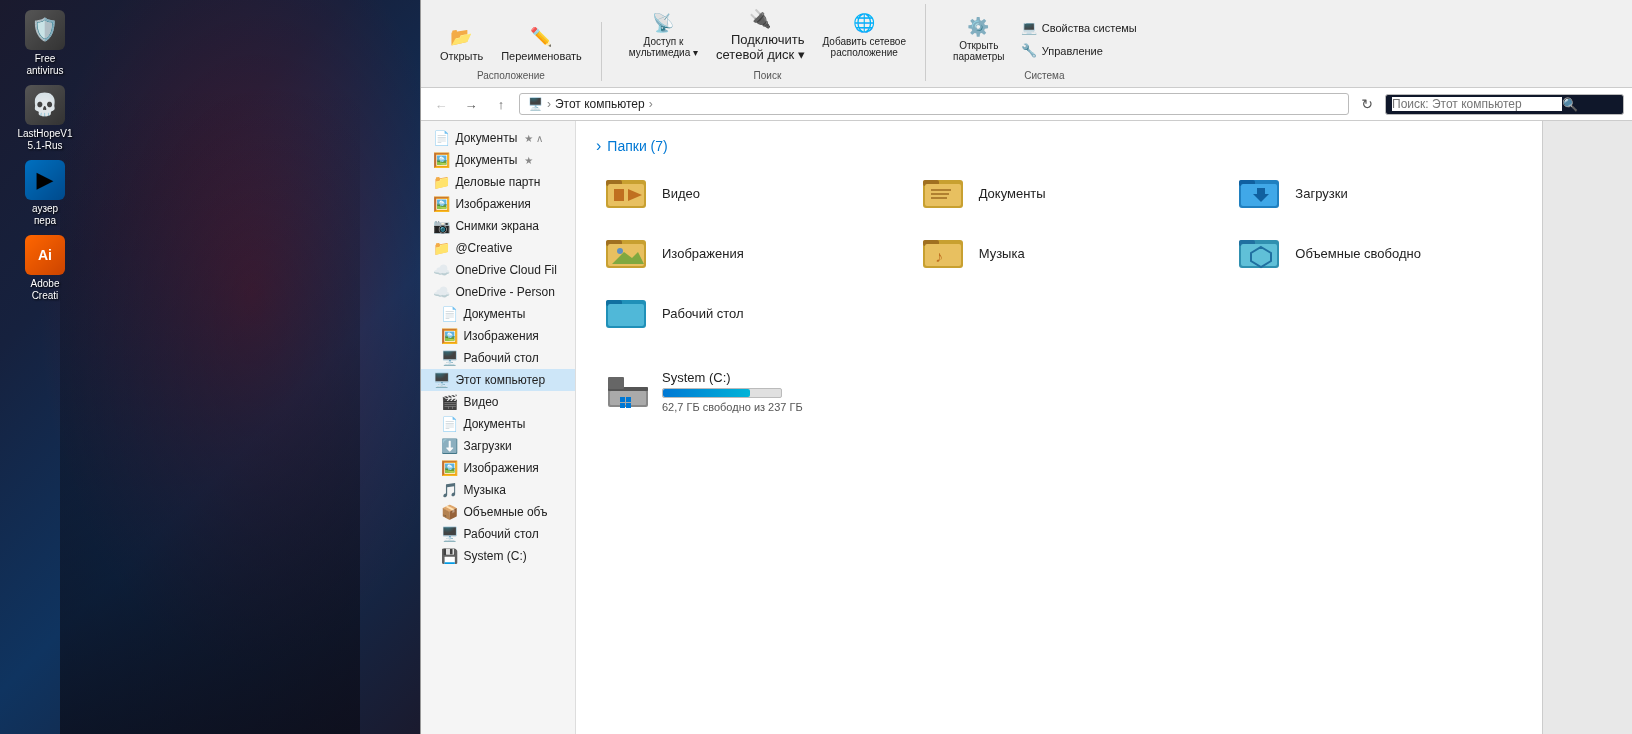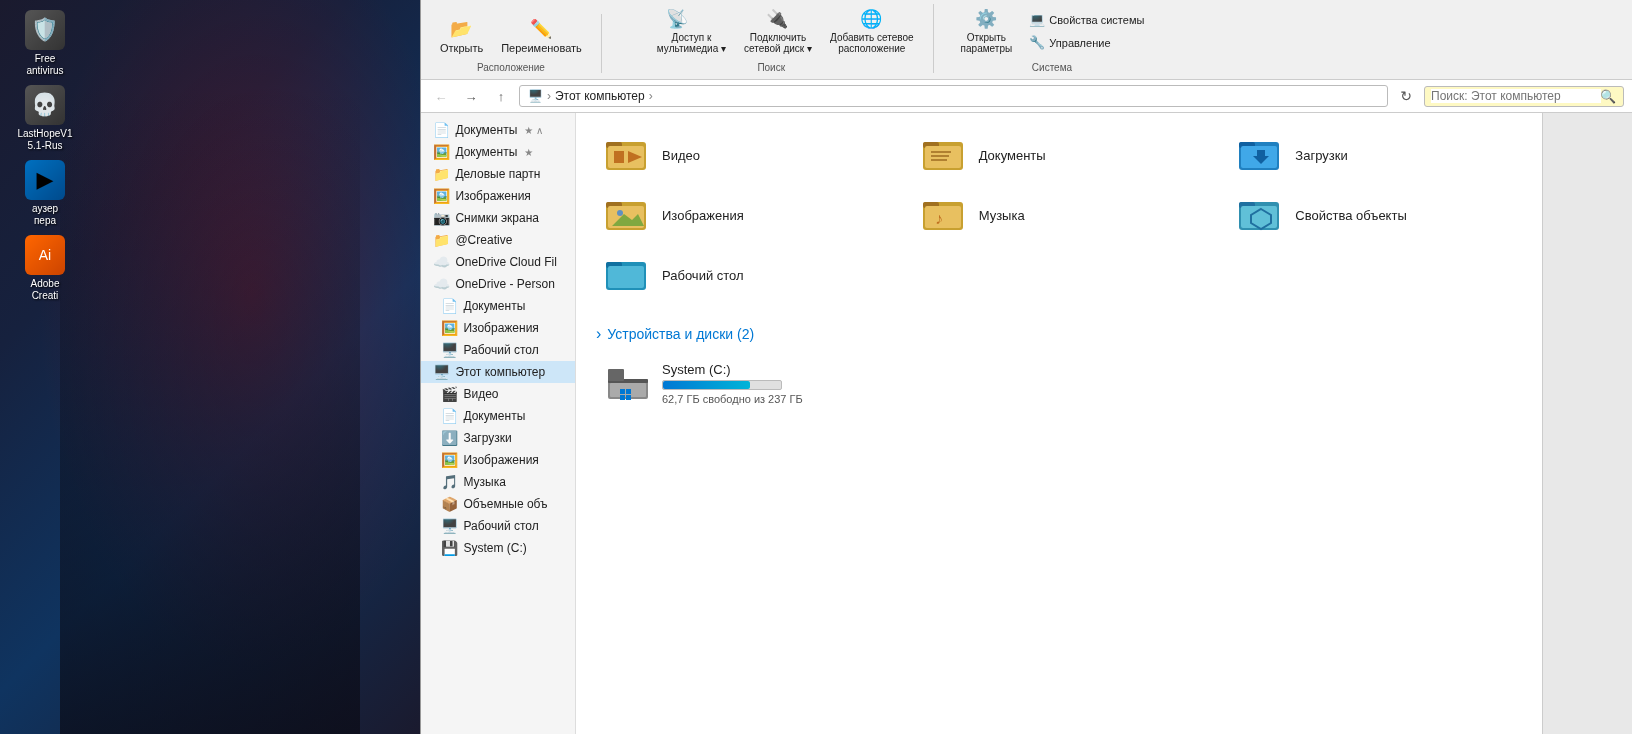--- a/index.html
+++ b/index.html
@@ -183,23 +183,23 @@
       width: 24px; height: 24px;
       display: flex; align-items: center; justify-content: center;
       border-radius: 3px; cursor: pointer; color: #555; font-size: 14px;
       border: 1px solid transparent;
     }
     .search-box {
       display: flex;
       align-items: center;
       border: 1px solid #bbb;
       border-radius: 3px;
-      background: #fef9c3;
+      background: #0f172a;
       padding: 2px 6px;
-      width: 200px;
+      width: 239px;
     }
     .search-box input {
       border: none; outline: none; font-size: 12px; width: 170px; color: #555;
     }
     .search-icon-span { color: #888; font-size: 13px; }
 
     
     .main-area {
       display: flex;
       flex: 1;
@@ -338,21 +338,21 @@
     </div>
     <div class="desktop-icon">
       <div class="icon-img icon-gray">💀</div>
       <div class="icon-label">LastHopeV1<br>5.1-Rus</div>
     </div>
     <div class="desktop-icon">
       <div class="icon-img icon-blue">▶</div>
       <div class="icon-label">аузер<br>пера</div>
     </div>
     <div class="desktop-icon">
-      <div class="icon-img icon-orange" style="font-size:14px;font-weight:normal;color:#fff;">Ai</div>
+      <div class="icon-img icon-orange" style="font-size:14px;font-weight:bold;color:#fff;">Ai</div>
       <div class="icon-label">Adobe<br>Creati</div>
     </div>
   </div>
 </div>
 
 <div class="file-explorer">
 
   <div class="ribbon">
 
     <div class="ribbon-group">
@@ -366,25 +366,25 @@
           <span>Переименовать</span>
         </div>
       </div>
       <div class="ribbon-label">Расположение</div>
     </div>
 
     <div class="ribbon-group">
       <div class="ribbon-buttons">
         <div class="ribbon-btn">
           <span class="icon">📡</span>
-          <span style="font-size:10px;text-align:center;margin-left:28px;">Доступ к<br>мультимедиа ▾</span>
+          <span style="font-size:10px;text-align:center;">Доступ к<br>мультимедиа ▾</span>
         </div>
         <div class="ribbon-btn">
           <span class="icon">🔌</span>
-          <span style="font-size:10px;text-align:center;">Подключить<br>сетевой диск ▾</span>
+          <span style="font-size:13px;text-align:right;">Подключить<br>сетевой диск ▾</span>
         </div>
         <div class="ribbon-btn">
           <span class="icon">🌐</span>
           <span style="font-size:10px;text-align:center;">Добавить сетевое<br>расположение</span>
         </div>
       </div>
       <div class="ribbon-label">Поиск</div>
     </div>
 
     <div class="ribbon-group">
@@ -515,20 +515,23 @@
         <span class="sidebar-item-text">Рабочий стол</span>
       </div>
       <div class="sidebar-item" style="padding-left:20px;">
         <span class="sidebar-item-icon">💾</span>
         <span class="sidebar-item-text">System (C:)</span>
       </div>
     </div>
 
     <div class="content-panel">
 
+      <div class="section-heading">
+        <span>Папки (7)</span>
+      </div>
 
       <div class="folder-grid">
 
         <div class="folder-item">
           <div class="folder-icon">
             <svg viewBox="0 0 44 38" xmlns="http://www.w3.org/2000/svg">
               <rect x="0" y="6" width="40" height="28" rx="3" fill="#c8a030"></rect>
               <rect x="0" y="6" width="16" height="6" rx="2" fill="#a07020"></rect>
               <rect x="2" y="10" width="36" height="22" rx="2" fill="#e8c060"></rect>
               <rect x="8" y="15" width="10" height="12" fill="#c07020"></rect>
@@ -591,38 +594,35 @@
 
         <div class="folder-item">
           <div class="folder-icon">
             <svg viewBox="0 0 44 38" xmlns="http://www.w3.org/2000/svg">
               <rect x="0" y="6" width="40" height="28" rx="3" fill="#3090b0"></rect>
               <rect x="0" y="6" width="16" height="6" rx="2" fill="#2070a0"></rect>
               <rect x="2" y="10" width="36" height="22" rx="2" fill="#60c0d8"></rect>
               <polygon points="22,13 32,19 32,27 22,33 12,27 12,19" fill="none" stroke="#2070a0" stroke-width="2"></polygon>
             </svg>
           </div>
-          <span class="folder-name">Свойства объекты</span>
+          <span class="folder-name">Объемные свободно</span>
         </div>
 
         <div class="folder-item">
           <div class="folder-icon">
             <svg viewBox="0 0 44 38" xmlns="http://www.w3.org/2000/svg">
               <rect x="0" y="6" width="40" height="28" rx="3" fill="#2090b8"></rect>
               <rect x="0" y="6" width="16" height="6" rx="2" fill="#1070a0"></rect>
               <rect x="2" y="10" width="36" height="22" rx="2" fill="#50b8d8"></rect>
             </svg>
           </div>
           <span class="folder-name">Рабочий стол</span>
         </div>
       </div>
 
-      <div class="section-heading">
-        <span>Устройства и диски (2)</span>
-      </div>
 
       <div class="disk-grid">
 
         <div class="disk-item">
           <div class="disk-icon">
             <svg viewBox="0 0 48 44" xmlns="http://www.w3.org/2000/svg">
               <rect x="4" y="18" width="40" height="20" rx="2" fill="#888"></rect>
               <rect x="4" y="18" width="40" height="4" rx="1" fill="#555"></rect>
               <rect x="6" y="22" width="36" height="14" rx="1" fill="#aaa"></rect>
               <rect x="4" y="8" width="16" height="12" rx="1" fill="#666"></rect>

